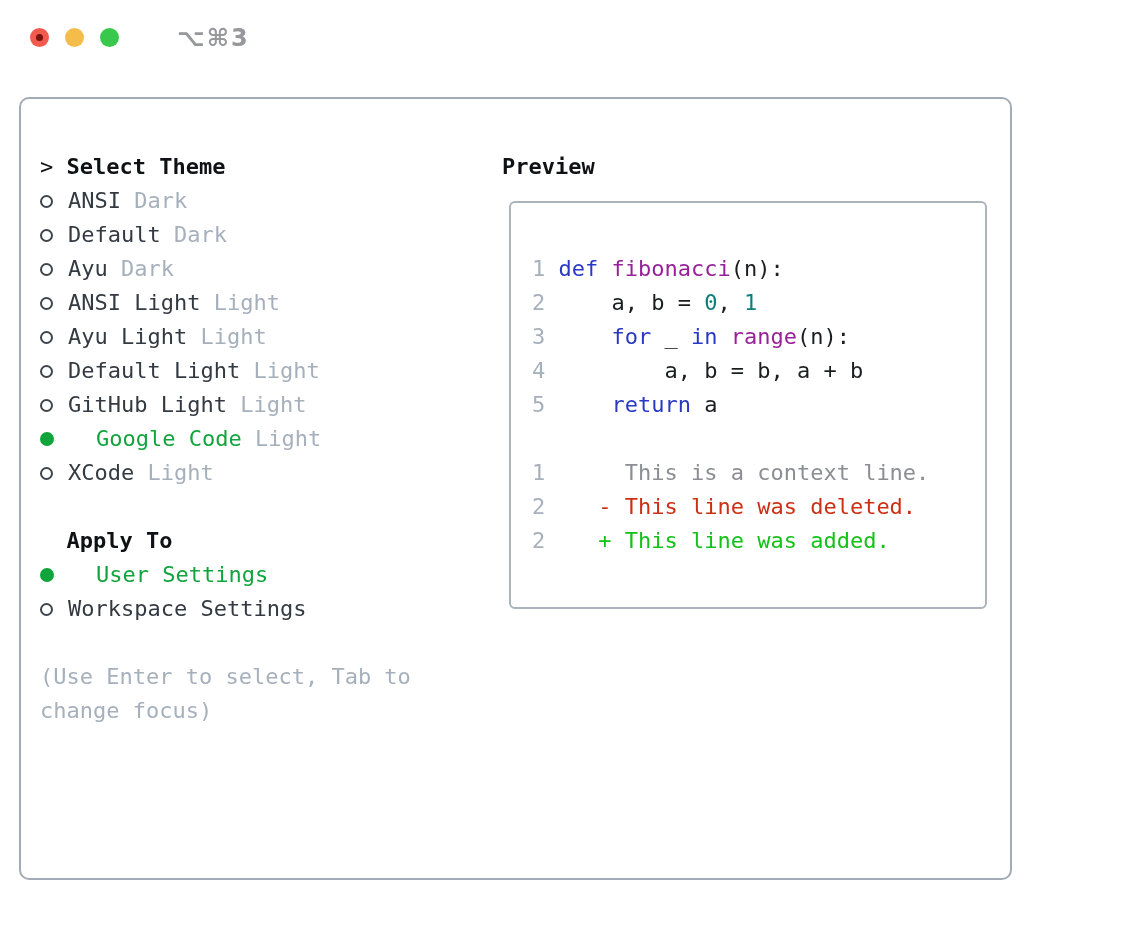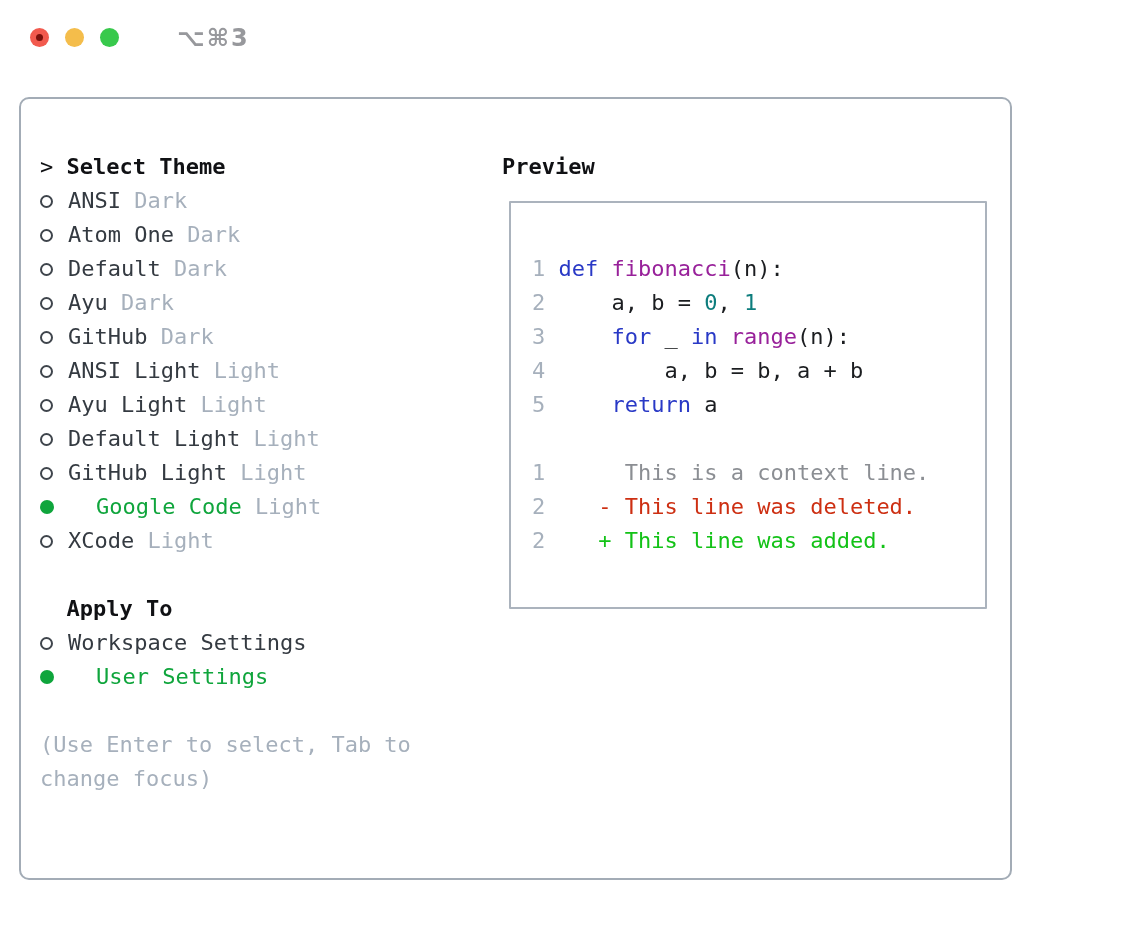--- a/index.html
+++ b/index.html
@@ -50,21 +50,21 @@
     border:none; background:var(--selected-green); width:14px; height:14px; margin-right:14px;
   }
   .opt-row.selected .opt-name { color:var(--selected-green);margin-left:28px; }
   .opt-variant { color:var(--muted); }
   .hint-line { color:var(--muted); }
   .spacer { height:34px; }
   
   .preview-title { position:absolute; left:481px; top:51px; }
   .preview-box {
     position:absolute; left:488px; top:102px; width:478px; height:408px;
-    border:2px solid var(--preview-border); border-radius:1px; background:#fff;
+    border:2px solid var(--preview-border); border-radius:6px; background:#fff;
     padding:49px 0 16px 21px; overflow:hidden;
   }
   .lineno { color:var(--lineno); }
   .seg-keyword  { color:var(--keyword); }
   .seg-function { color:var(--function); }
   .seg-number   { color:var(--number); }
   .seg-plain    { color:var(--plain); }
   .diff-context { color:var(--diff-context); }
   .diff-deleted { color:var(--diff-deleted); }
   .diff-added   { color:var(--diff-added); }
@@ -83,39 +83,37 @@
     <span class="window-title">⌥⌘3</span>
   </div>
 
   <div class="panel">
 
     <div class="left-col">
       <div class="line"><span class="prompt">&gt;</span><span> </span><span class="h">Select Theme</span></div>
 
       <div id="theme-list">
           <div class="line opt-row"><span class="radio"></span><span class="opt-name">ANSI</span><span> </span><span class="opt-variant">Dark</span></div>
-          <div class="line opt-row"><span class="radio"></span><span class="opt-name">Atom One</span><span> </span><span class="opt-variant">Dark</span></div>
           <div class="line opt-row"><span class="radio"></span><span class="opt-name">Default</span><span> </span><span class="opt-variant">Dark</span></div>
           <div class="line opt-row"><span class="radio"></span><span class="opt-name">Ayu</span><span> </span><span class="opt-variant">Dark</span></div>
-          <div class="line opt-row"><span class="radio"></span><span class="opt-name">GitHub</span><span> </span><span class="opt-variant">Dark</span></div>
           <div class="line opt-row"><span class="radio"></span><span class="opt-name">ANSI Light</span><span> </span><span class="opt-variant">Light</span></div>
           <div class="line opt-row"><span class="radio"></span><span class="opt-name">Ayu Light</span><span> </span><span class="opt-variant">Light</span></div>
           <div class="line opt-row"><span class="radio"></span><span class="opt-name">Default Light</span><span> </span><span class="opt-variant">Light</span></div>
           <div class="line opt-row"><span class="radio"></span><span class="opt-name">GitHub Light</span><span> </span><span class="opt-variant">Light</span></div>
           <div class="line opt-row selected"><span class="radio"></span><span class="opt-name">Google Code</span><span> </span><span class="opt-variant">Light</span></div>
           <div class="line opt-row"><span class="radio"></span><span class="opt-name">XCode</span><span> </span><span class="opt-variant">Light</span></div>
         </div>
 
       <div class="spacer"></div>
 
       <div class="line"><span>  </span><span class="h">Apply To</span></div>
 
       <div id="apply-list">
+          <div class="line opt-row selected"><span class="radio"></span><span class="opt-name">User Settings</span></div>
           <div class="line opt-row"><span class="radio"></span><span class="opt-name">Workspace Settings</span></div>
-          <div class="line opt-row selected"><span class="radio"></span><span class="opt-name">User Settings</span></div>
         </div>
 
       <div class="spacer"></div>
 
       <div class="line hint-line">(Use Enter to select, Tab to</div>
       <div class="line hint-line">change focus)</div>
     </div>
 
     <div class="preview-title line h">Preview</div>
 

